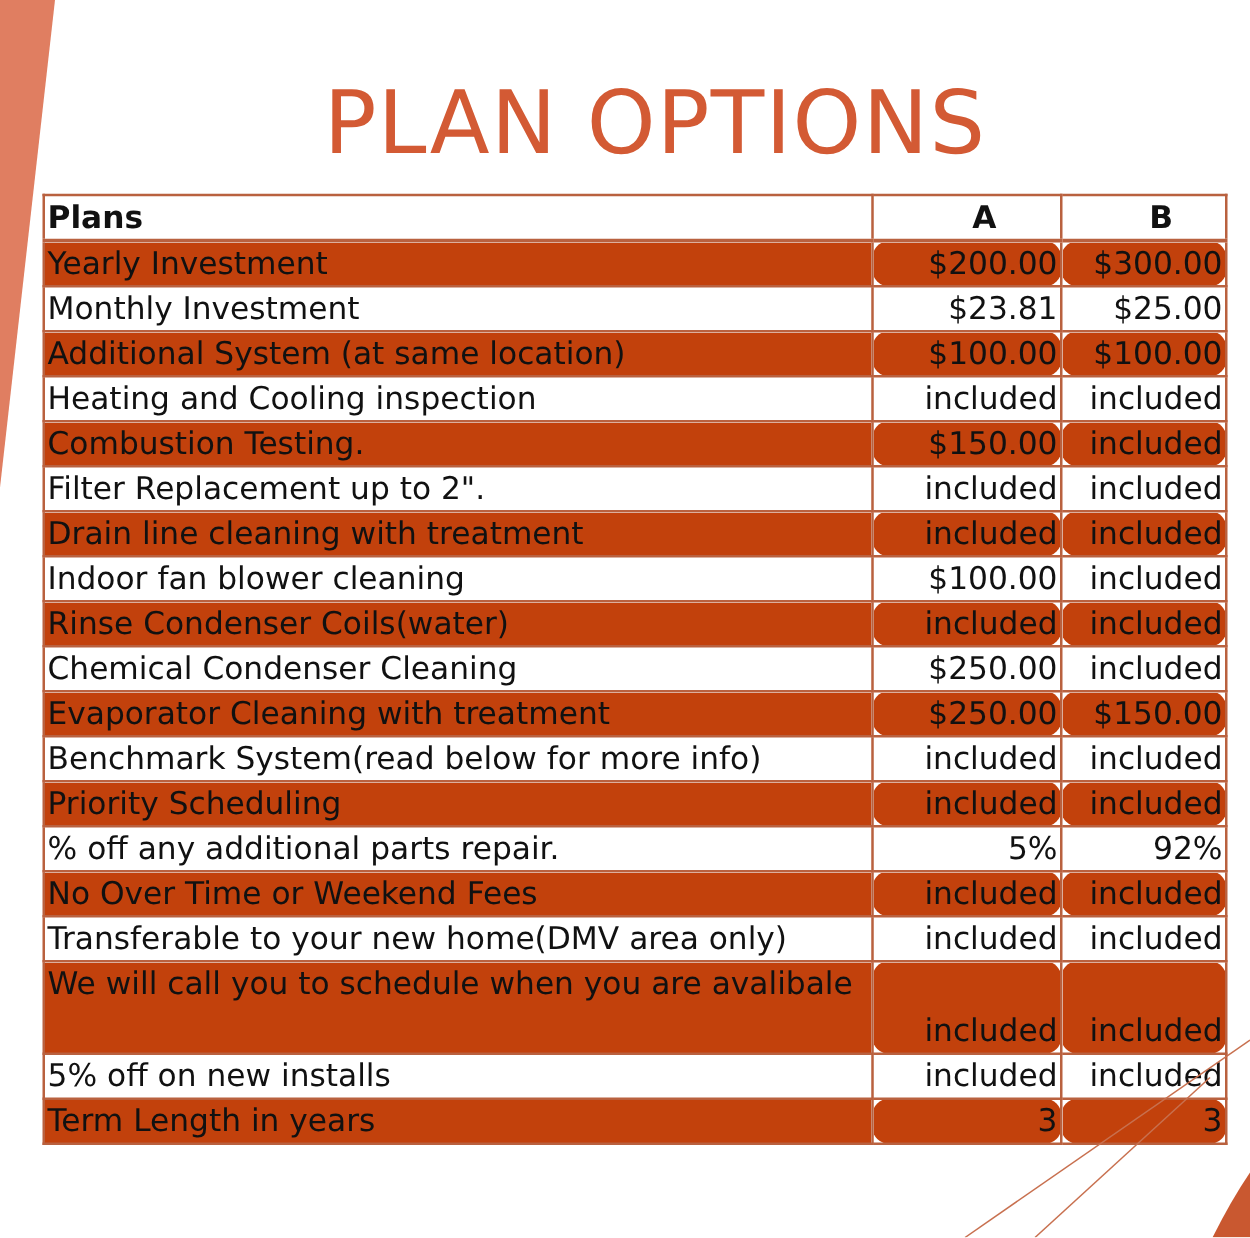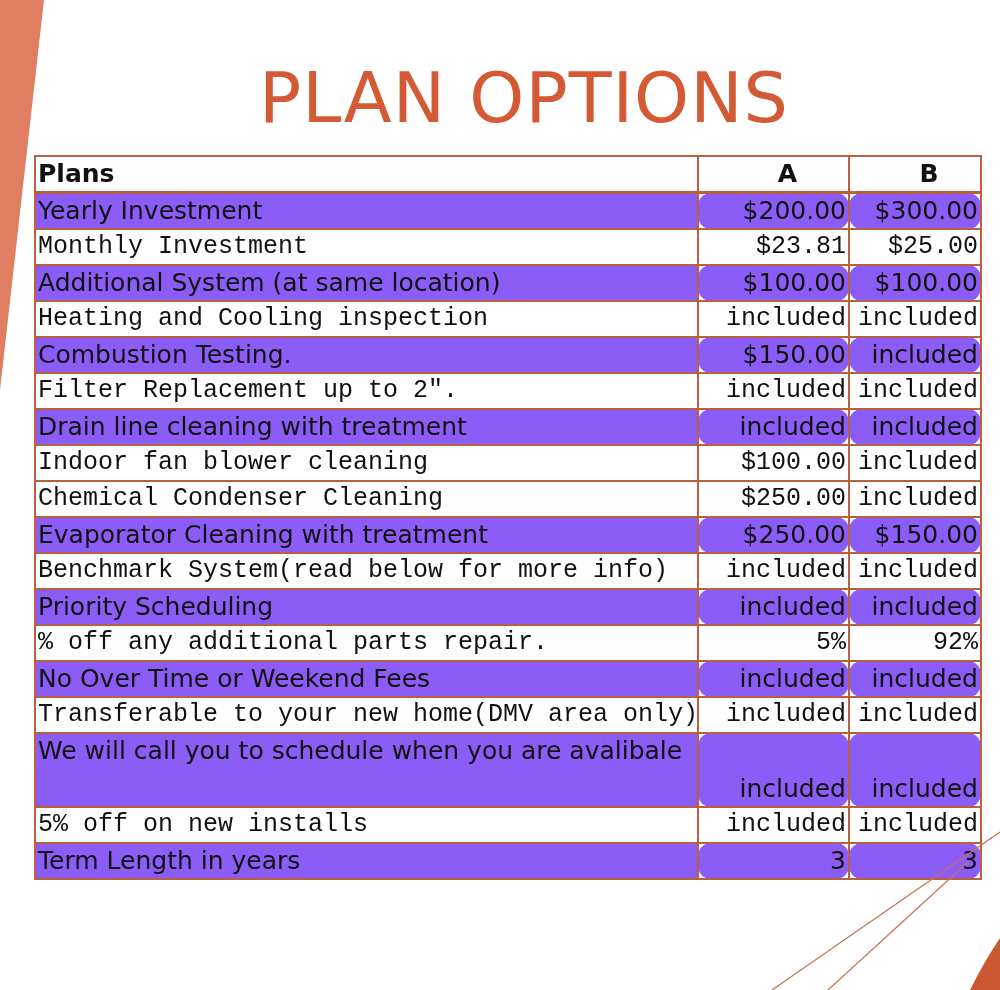--- a/index.html
+++ b/index.html
@@ -39,22 +39,22 @@
     overflow: hidden;
   }
   table.plans col.c-feature { width: 663px; }
   table.plans col.c-a { width: 151px; }
   table.plans col.c-b { width: 132px; }
   table.plans th { font-weight: bold; background: #fff; border-bottom: 3px solid #b9613f; }
   table.plans th.feature { text-align: left; }
   table.plans th.plan { text-align: center; padding-left: 30px; }
   table.plans td.feature { text-align: left; }
   table.plans td.val { text-align: right; border-radius: 13px; }
-  table.plans tr.shaded td { background: #8b5cf6; }
-  table.plans tr.plain td { background: #ffffff; font-family: Liberation Mono, monospace; }
+  table.plans tr.shaded td { background: #c2410c; }
+  table.plans tr.plain td { background: #ffffff; }
   table.plans tr.tall td { height: 72px; line-height: 34px; white-space: normal; margin-left: 46px; }
   table.plans tr.tall td.val { vertical-align: bottom; }
   table.plans tr.tall td.feature { vertical-align: top; }
   .deco {
     position: absolute; left: 0; top: 0; width: 1000px; height: 990px;
     pointer-events: none;
   }
 </style>
 </head>
 <body>
@@ -110,20 +110,25 @@
     <tr class="shaded">
       <td class="feature">Drain line cleaning with treatment</td>
       <td class="val">included</td>
       <td class="val">included</td>
     </tr>
     <tr class="plain">
       <td class="feature">Indoor fan blower cleaning</td>
       <td class="val">$100.00</td>
       <td class="val">included</td>
     </tr>
+    <tr class="shaded">
+      <td class="feature">Rinse Condenser Coils(water)</td>
+      <td class="val">included</td>
+      <td class="val">included</td>
+    </tr>
     <tr class="plain">
       <td class="feature">Chemical Condenser Cleaning</td>
       <td class="val">$250.00</td>
       <td class="val">included</td>
     </tr>
     <tr class="shaded">
       <td class="feature">Evaporator Cleaning with treatment</td>
       <td class="val">$250.00</td>
       <td class="val">$150.00</td>
     </tr>

